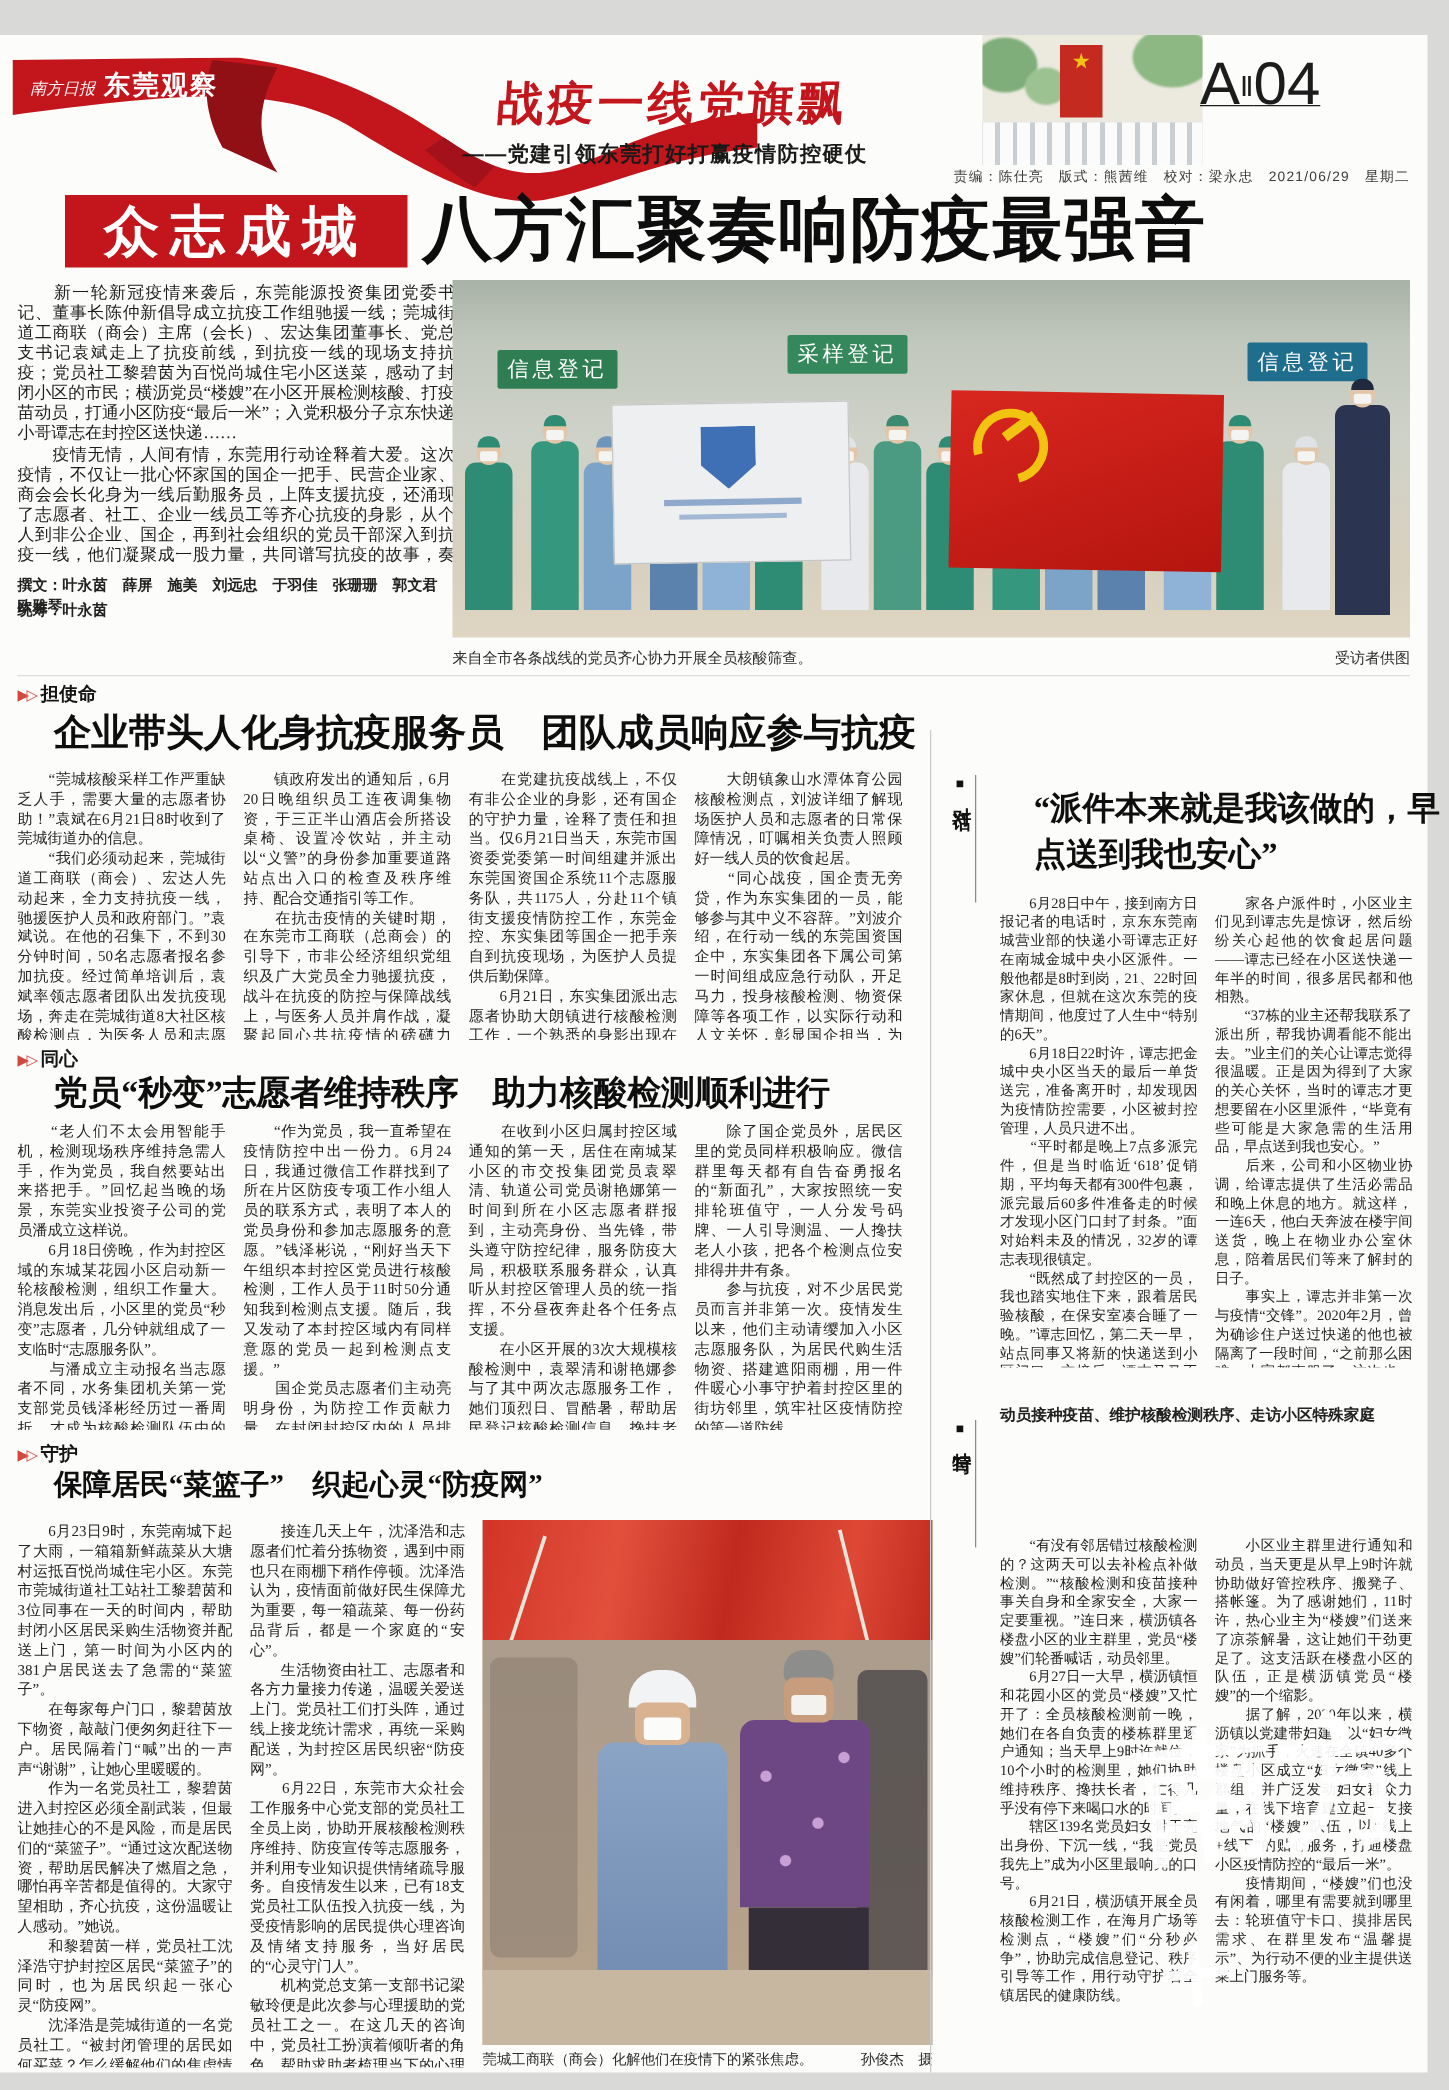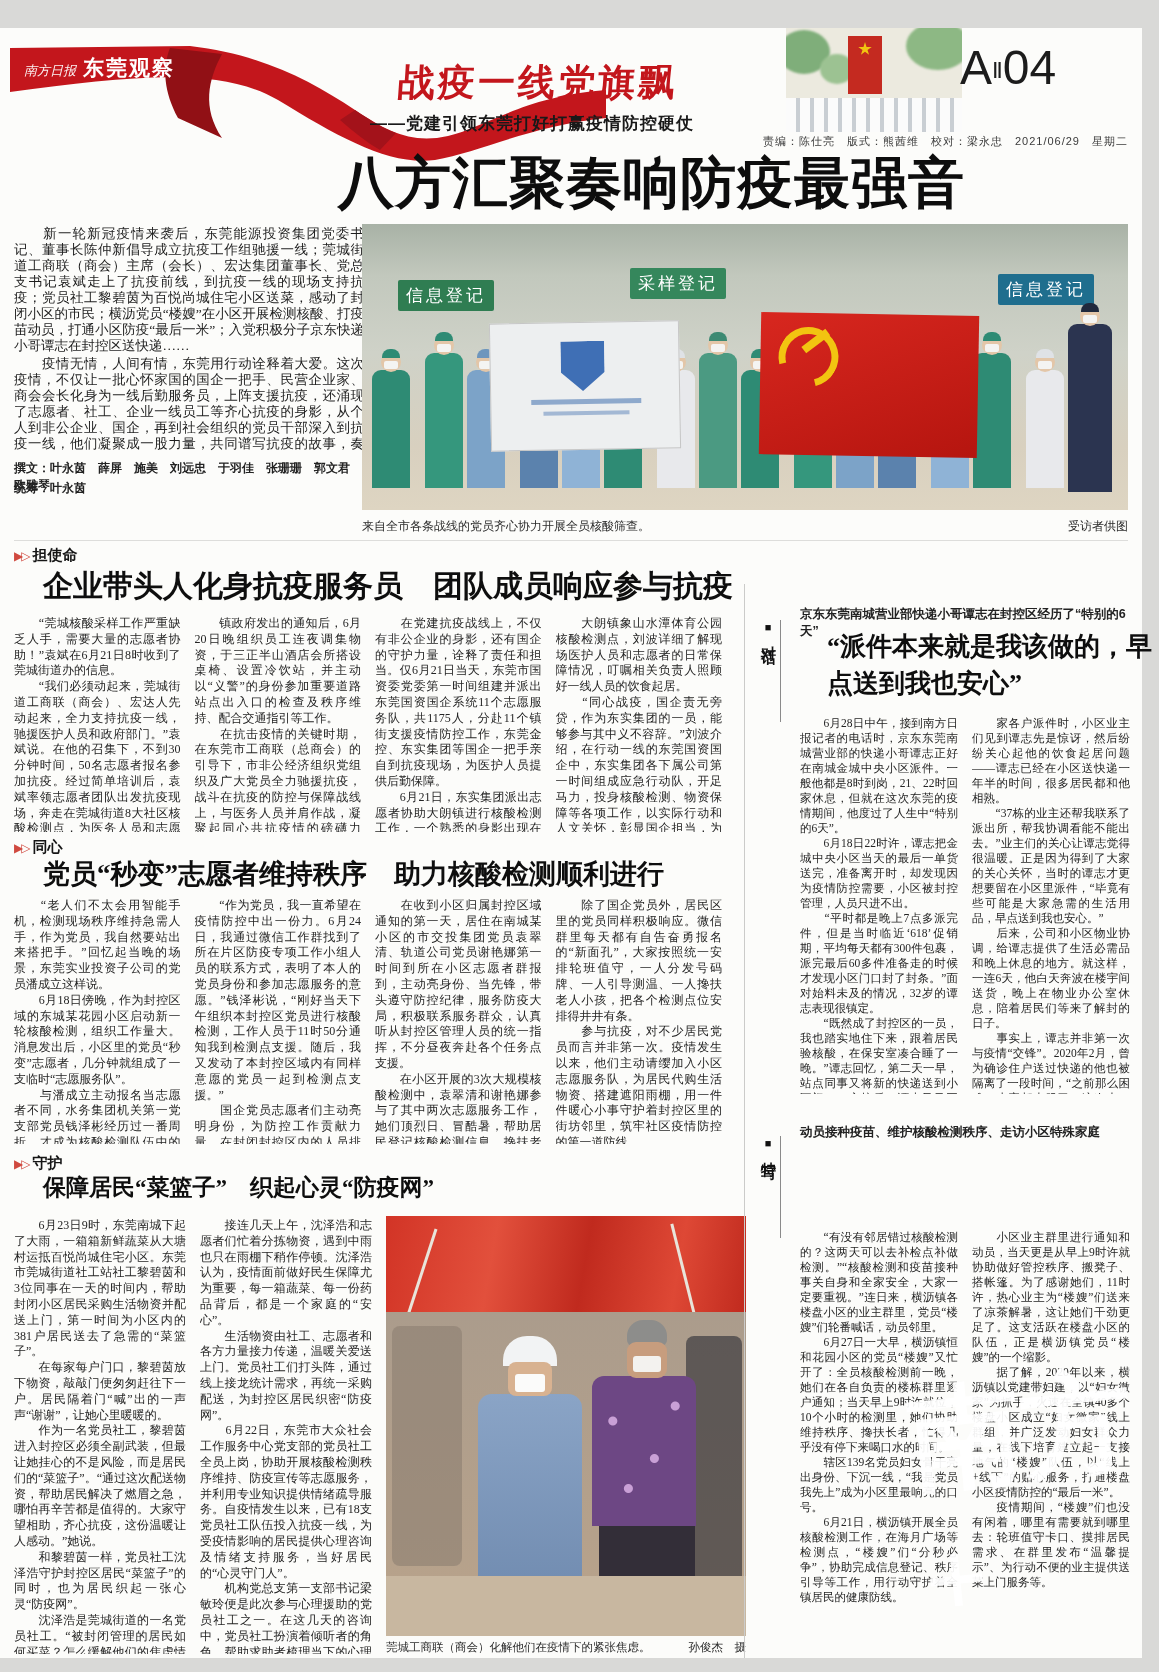--- a/index.html
+++ b/index.html
@@ -7,21 +7,21 @@
   .page{position:absolute;left:0;top:28px;width:1142px;height:1630px;background:#fcfcfa;}
   .abs{position:absolute;}
   
   #ribbon{left:10px;top:18px;width:596px;height:118px;}
   #masthead{left:24px;top:26px;color:#fff;z-index:3;display:flex;align-items:baseline;gap:7px;}
   #masthead .mh1{font-size:13px;font-style:italic;opacity:.95;}
   #masthead .mh2{font-size:21px;font-weight:bold;letter-spacing:2px;}
   #banner-title{left:398px;top:30px;font-size:37px;font-weight:bold;color:#c3161c;letter-spacing:3px;transform:skewX(-4deg);z-index:2;}
   #banner-sub{left:370px;top:84px;font-size:17px;font-weight:bold;color:#191919;letter-spacing:1px;z-index:2;}
   #thumb{left:786px;top:0;width:176px;height:104px;background:#e9e6dc;overflow:hidden;}
-  #pagenum{left:960px;top:12px;color:#1c1c1c;}
+  #pagenum{left:960px;top:12px;color:#1c1c1c;text-decoration:underline;}
   #pagenum .pl{font-size:48px;}
   #pagenum .pr{font-size:22px;vertical-align:6px;}
   #pagenum .pd{font-size:48px;}
   #credits{right:14px;top:106px;font-size:11px;color:#3a3a3a;letter-spacing:1px;}
   
   #lead-tag{left:52px;top:128px;width:274px;height:58px;background:#c3161c;color:#fff;
             font-size:44px;font-weight:bold;letter-spacing:9px;text-align:center;line-height:60px;}
   #lead-headline{left:338px;top:118px;font-size:56px;font-weight:bold;color:#0d0d0d;letter-spacing:1px;
                  font-family:"Liberation Serif",serif;white-space:nowrap;}
   #intro{left:14px;top:198px;width:350px;height:226px;font-family:"Liberation Serif",serif;
@@ -145,20 +145,21 @@
           <div class="star"></div>
         </div>
     <div class="t-fence"></div>
   </div>
 
   <div id="pagenum" class="abs">
     <span class="pl">A</span><span class="pr">Ⅱ</span><span class="pd">04</span>
   </div>
   <div id="credits" class="abs">责编：陈仕亮　版式：熊茜维　校对：梁永忠　2021/06/29　星期二</div>
 
+  <div id="lead-tag" class="abs">众志成城</div>
   <div id="lead-headline" class="abs">八方汇聚奏响防疫最强音</div>
 
   <div id="intro" class="abs">
     <p>　　新一轮新冠疫情来袭后，东莞能源投资集团党委书记、董事长陈仲新倡导成立抗疫工作组驰援一线；莞城街道工商联（商会）主席（会长）、宏达集团董事长、党总支书记袁斌走上了抗疫前线，到抗疫一线的现场支持抗疫；党员社工黎碧茵为百悦尚城住宅小区送菜，感动了封闭小区的市民；横沥党员“楼嫂”在小区开展检测核酸、打疫苗动员，打通小区防疫“最后一米”；入党积极分子京东快递小哥谭志在封控区送快递……</p>
     <p>　　疫情无情，人间有情，东莞用行动诠释着大爱。这次疫情，不仅让一批心怀家国的国企一把手、民营企业家、商会会长化身为一线后勤服务员，上阵支援抗疫，还涌现了志愿者、社工、企业一线员工等齐心抗疫的身影，从个人到非公企业、国企，再到社会组织的党员干部深入到抗疫一线，他们凝聚成一股力量，共同谱写抗疫的故事，奏响防疫最强音，给疫情防控工作增添了强大动力。</p>
   </div>
   <div id="byline" class="abs">撰文：叶永茵　薛屏　施美　刘远忠　于羽佳　张珊珊　郭文君　欧雅琴</div>
   <div id="coord" class="abs">统筹：叶永茵</div>
 
   <div id="main-photo" class="abs">
@@ -383,21 +384,20 @@
     <span>莞城工商联（商会）化解他们在疫情下的紧张焦虑。</span>
     <span>孙俊杰　摄</span>
   </div>
 
   <div id="vrule" class="abs"></div>
 
   <div id="dlg-label" class="abs vlabel">
     <span class="sq">■</span>
     <span class="vtxt">对话</span>
   </div>
-  <div id="dlg-kicker" class="abs">京东东莞南城营业部快递小哥谭志在封控区经历了“特别的6天”</div>
   <div id="dlg-headline" class="abs headline">“派件本来就是我该做的，早点送到我也安心”</div>
   <div id="dlg-cols" class="abs cols">
     <div class="col scol">　　6月28日中午，接到南方日报记者的电话时，京东东莞南城营业部的快递小哥谭志正好在南城金城中央小区派件。一般他都是8时到岗，21、22时回家休息，但就在这次东莞的疫情期间，他度过了人生中“特别的6天”。
 　　6月18日22时许，谭志把金城中央小区当天的最后一单货送完，准备离开时，却发现因为疫情防控需要，小区被封控管理，人员只进不出。
 　　“平时都是晚上7点多派完件，但是当时临近‘618’促销期，平均每天都有300件包裹，派完最后60多件准备走的时候才发现小区门口封了封条。”面对始料未及的情况，32岁的谭志表现很镇定。
 　　“既然成了封控区的一员，我也踏实地住下来，跟着居民验核酸，在保安室凑合睡了一晚。”谭志回忆，第二天一早，站点同事又将新的快递送到小区门口，交接后，谭志又马不停蹄地投入了一天的派件工作。
 　　“你晚上睡哪儿？”“这些吃的快拿上！”“什么时候能出去？”又到各</div>
     <div class="col scol">　　家各户派件时，小区业主们见到谭志先是惊讶，然后纷纷关心起他的饮食起居问题——谭志已经在小区送快递一年半的时间，很多居民都和他相熟。
 　　“37栋的业主还帮我联系了派出所，帮我协调看能不能出去。”业主们的关心让谭志觉得很温暖。正是因为得到了大家的关心关怀，当时的谭志才更想要留在小区里派件，“毕竟有些可能是大家急需的生活用品，早点送到我也安心。”
 　　后来，公司和小区物业协调，给谭志提供了生活必需品和晚上休息的地方。就这样，一连6天，他白天奔波在楼宇间送货，晚上在物业办公室休息，陪着居民们等来了解封的日子。

